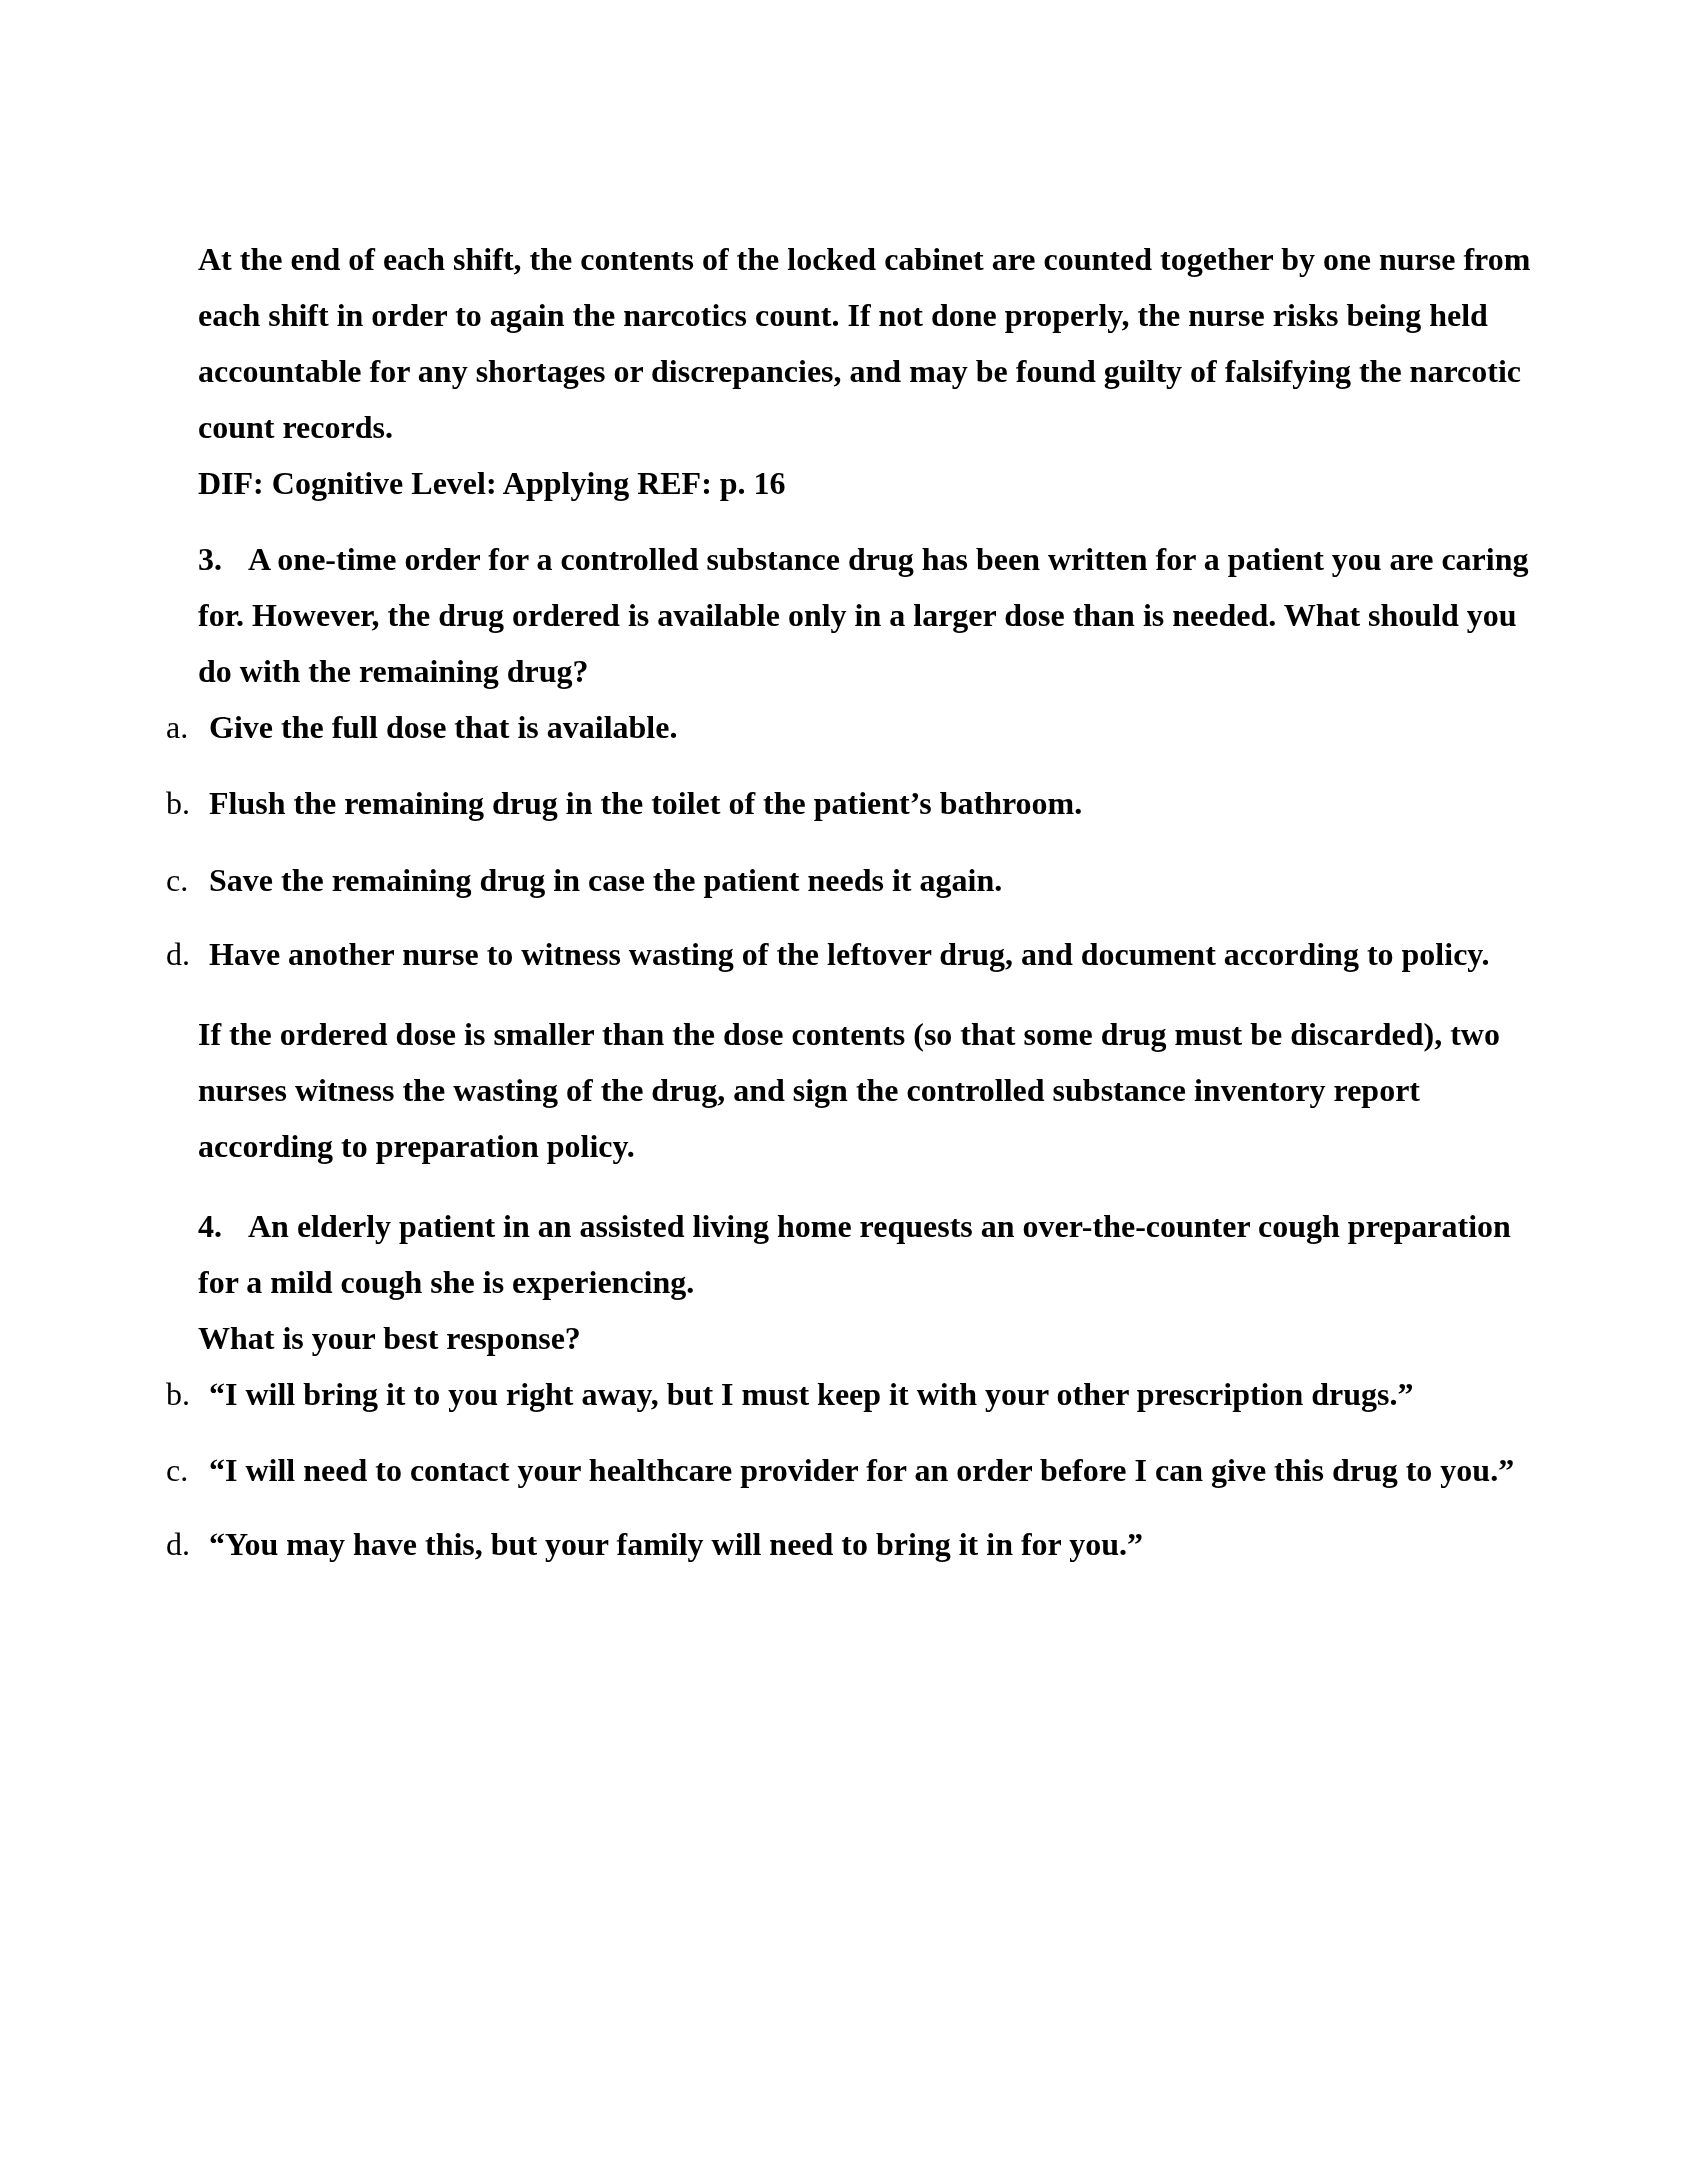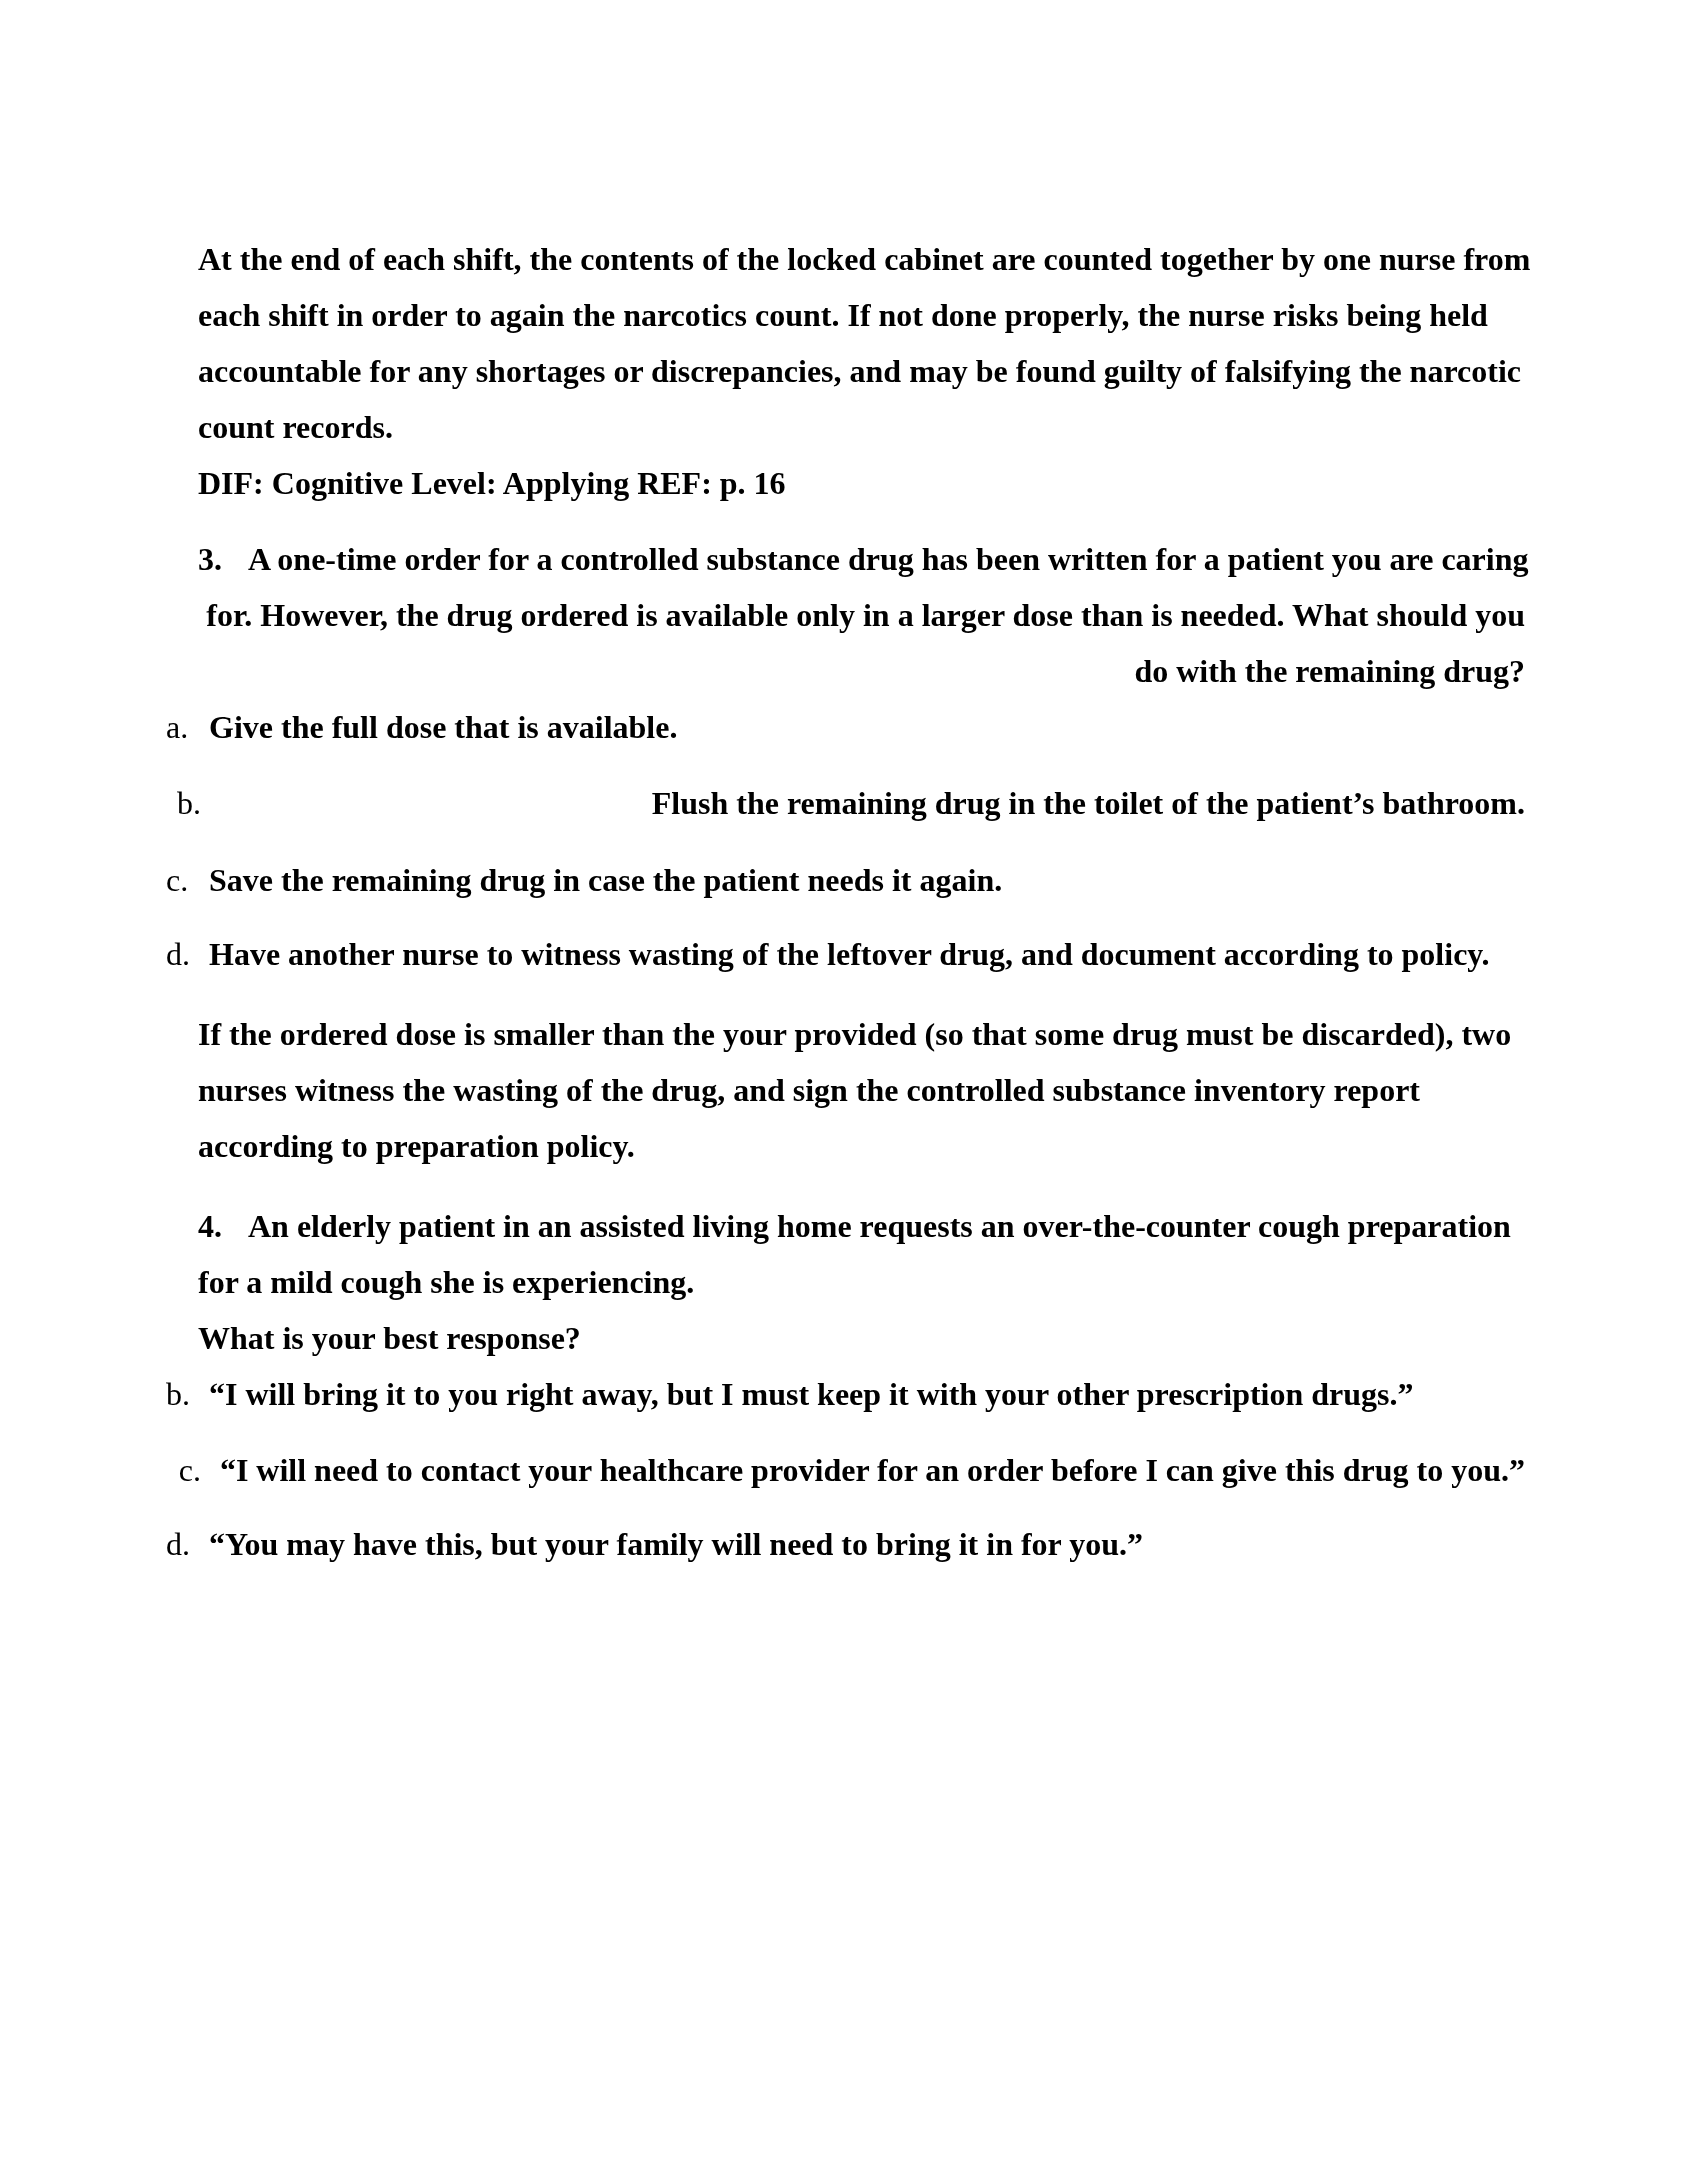--- a/index.html
+++ b/index.html
@@ -29,21 +29,21 @@
   
   .opt {
     display: flex;
     margin-left: -32px;
     align-items: baseline;
   }
   .opt .letter { flex: 0 0 35px; }
   .opt .opttext { flex: 1 1 auto; margin-left: 8px; }
   
   .mt18 { margin-top: 18px; }
-  .mt20 { margin-top: 20px; text-align: right; }
+  .mt20 { margin-top: 20px; }
   .mt21 { margin-top: 21px; }
   .mt24 { margin-top: 24px; }
 </style>
 </head>
 <body>
 
 <div class="content">
 
   <div class="para">
     <div class="line">At the end of each shift, the contents of the locked cabinet are counted together by one nurse from</div>
@@ -71,21 +71,21 @@
     <span class="letter">c.</span>
     <span class="opttext line">Save the remaining drug in case the patient needs it again.</span>
   </div>
   <div class="opt mt18">
     <span class="letter">d.</span>
     <span class="opttext line">Have another nurse to witness wasting of the leftover drug, and document according to policy.</span>
   </div>
 
 
   <div class="para mt24">
-    <div class="line">If the ordered dose is smaller than the your provided (so that some drug must be discarded), two</div>
+    <div class="line">If the ordered dose is smaller than the dose contents (so that some drug must be discarded), two</div>
     <div class="line">nurses witness the wasting of the drug, and sign the controlled substance inventory report</div>
     <div class="line">according to preparation policy.</div>
   </div>
 
   <div class="para mt24">
     <div class="line"><span>4.</span><span class="tabgap"></span><span>An elderly patient in an assisted living home requests an over-the-counter cough preparation</span></div>
     <div class="line">for a mild cough she is experiencing.</div>
   </div>
   <div class="para line">What is your best response?</div>
 

